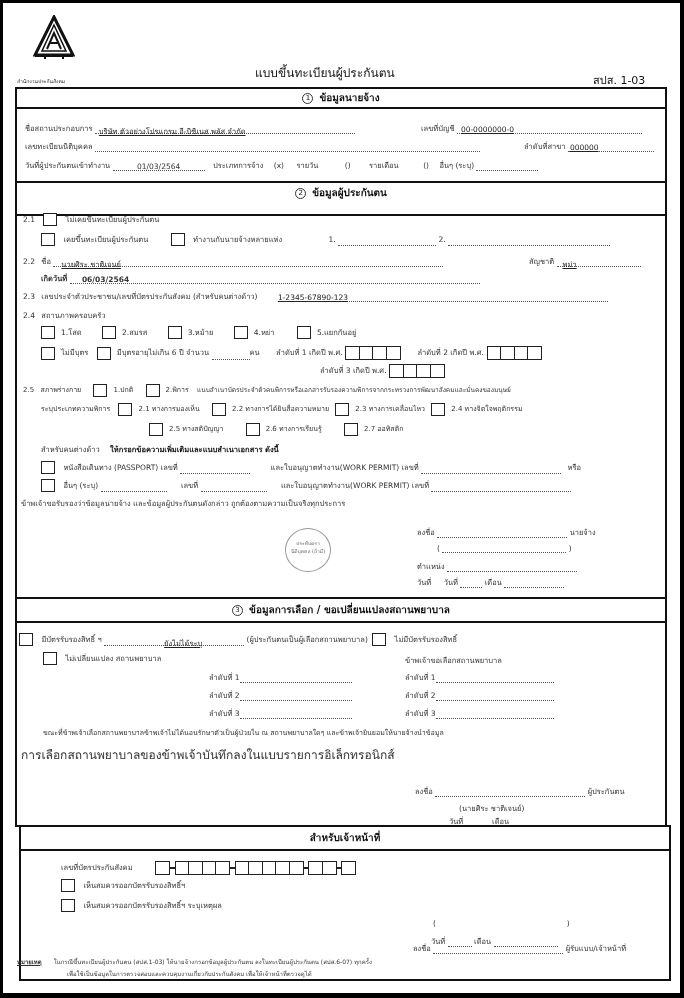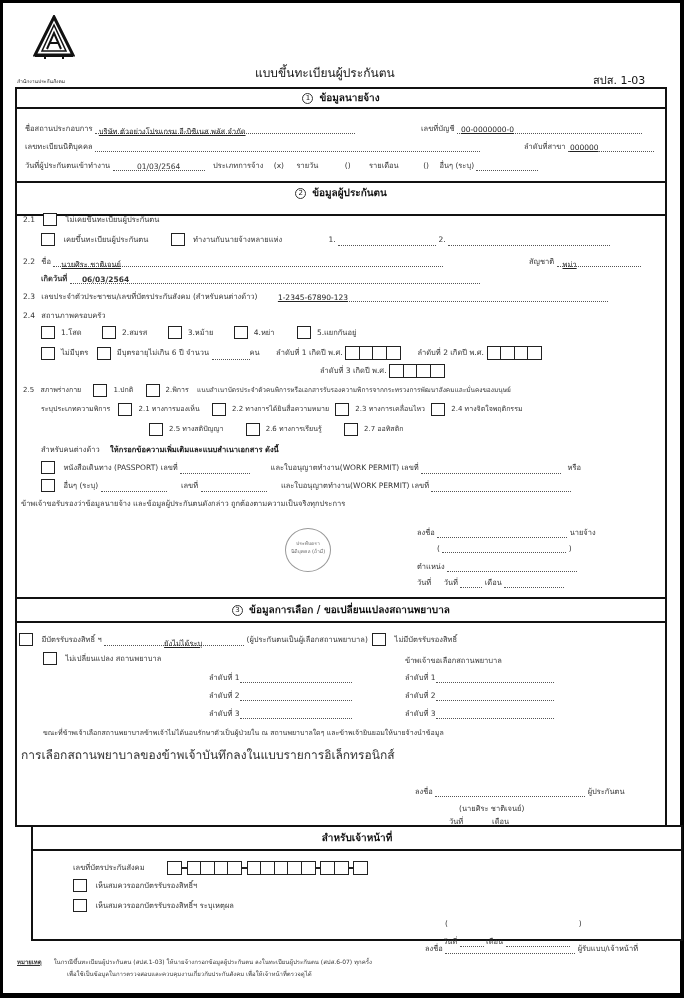--- a/index.html
+++ b/index.html
@@ -252,21 +252,21 @@
       <span>(นายศิระ ชาติเจนย์)</span>
     </div>
     <div class="row" style="left:432px; top:216px;">
       <span>วันที่</span>
       <span class="dot" style="width:24px;"></span>
       <span>เดือน</span>
       <span class="dot" style="width:60px;"></span>
     </div>
   </div>
 
-  <div class="box" style="left:28px; top:822px; width:652px; height:116px;">
+  <div class="box" style="left:16px; top:822px; width:652px; height:156px;">
     <div class="hdr" style="top:0; height:24px; line-height:22px;">
       <span>สำหรับเจ้าหน้าที่</span>
     </div>
     <div class="row" style="left:40px; top:34px;">
       <span>เลขที่บัตรประกันสังคม</span>
       <span class="digits" style="margin-left:22px;">
         <span class="digit"></span><span class="dash"></span><span class="digit"></span><span class="digit"></span><span class="digit"></span><span class="digit"></span><span class="dash"></span><span class="digit"></span><span class="digit"></span><span class="digit"></span><span class="digit"></span><span class="digit"></span><span class="dash"></span><span class="digit"></span><span class="digit"></span><span class="dash"></span><span class="digit"></span>
       </span>
     </div>
     <div class="row" style="left:40px; top:52px;">

